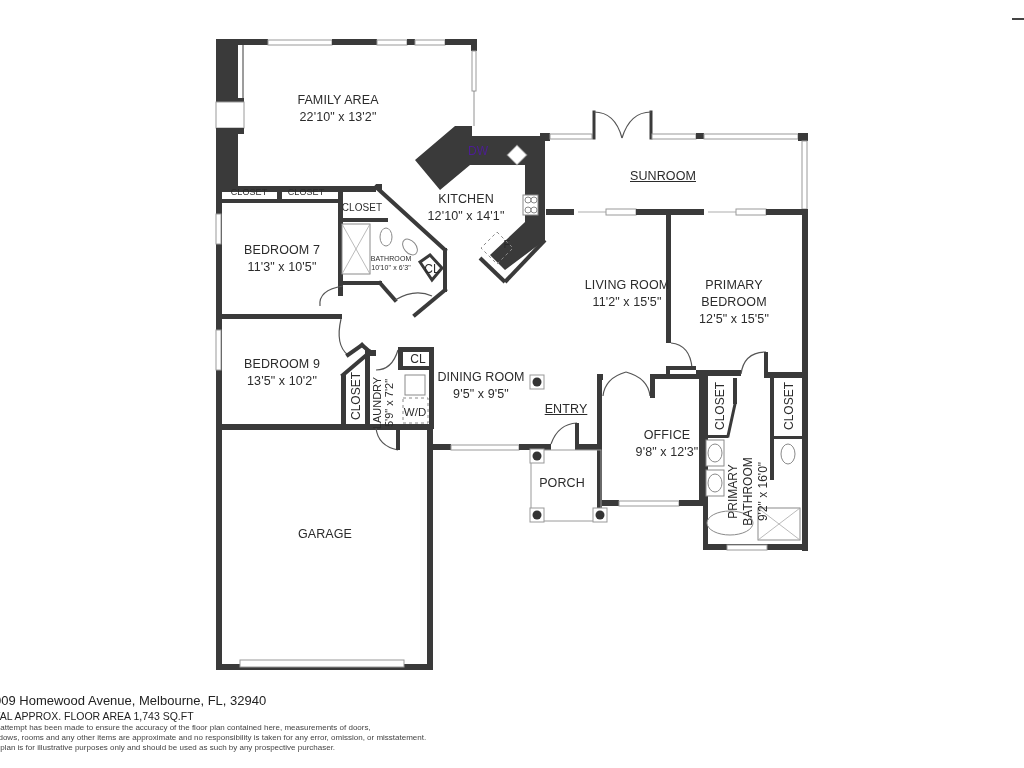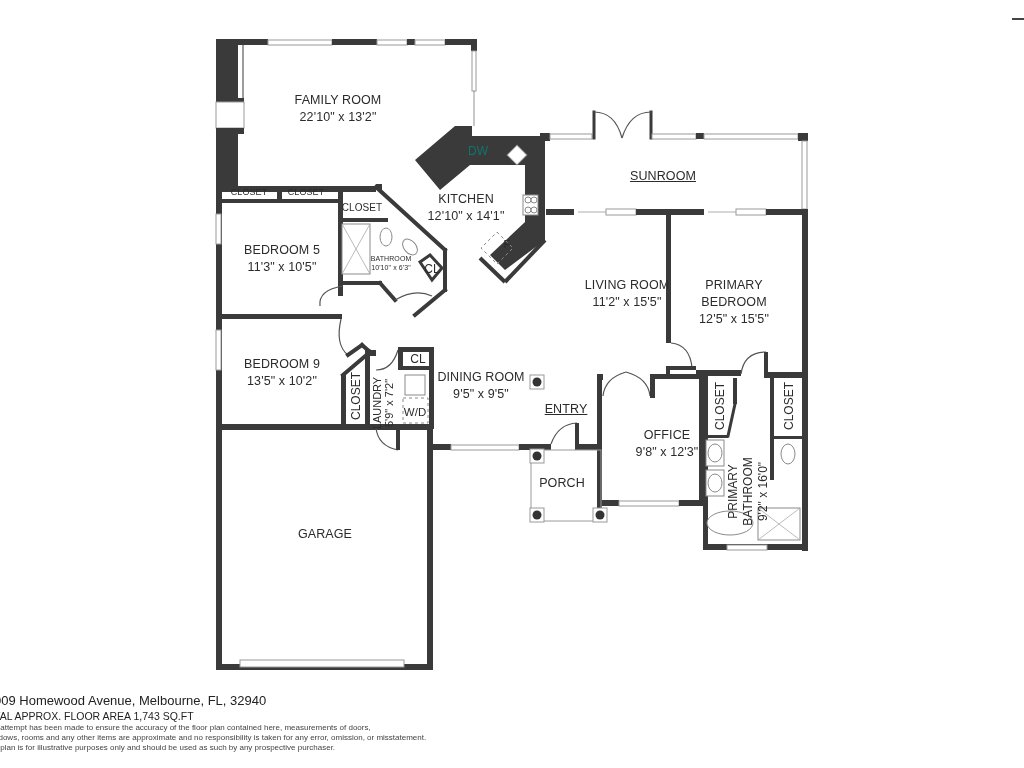--- a/index.html
+++ b/index.html
@@ -8,21 +8,21 @@
   .wall { fill:#3a3a3a; }
   .wline { stroke:#3a3a3a; stroke-width:6; fill:none; stroke-linecap:square; }
   .thin { stroke:#3a3a3a; stroke-width:2; fill:none; }
   .win { fill:#fff; stroke:#9a9a9a; stroke-width:1; }
   .door { stroke:#555; stroke-width:1.2; fill:none; }
   .fix { stroke:#8a8a8a; stroke-width:1; fill:#fff; }
   .dash { stroke:#8a8a8a; stroke-width:1; fill:none; stroke-dasharray:3 3; }
   .lbl { position:absolute; text-align:center; font-size:12.5px; line-height:17px; color:#2b2b2b; white-space:nowrap; transform:translateX(-50%); letter-spacing:0.1px; }
   .lbl.small { font-size:9px; line-height:11px; }
   .lbl.tiny { font-size:7px; line-height:9px; }
-  .lbl.white { color:#0f766e; font-size:12px; }
+  .lbl.white { color:#4c1d95; font-size:12px; }
   .vert { position:absolute; transform-origin:center center; white-space:nowrap; font-size:12px; line-height:14px; text-align:center; color:#2b2b2b; }
   .footer { position:absolute; left:-6px; top:693px; }
   .footer .addr { font-size:13px; line-height:16px; color:#222; }
   .footer .area { font-size:10.5px; line-height:14px; color:#222; }
   .footer .disc { font-size:8px; line-height:10px; color:#444; }
   .compass { position:absolute; left:1012px; top:18px; width:12px; height:2px; background:#444; }
 </style>
 </head>
 <body>
 
@@ -189,41 +189,41 @@
     <rect class="fix" x="758" y="508" width="42" height="32"></rect>
     <line x1="758" y1="508" x2="800" y2="540" stroke="#aaa" stroke-width="0.8"></line>
     <line x1="800" y1="508" x2="758" y2="540" stroke="#aaa" stroke-width="0.8"></line>
     <ellipse class="fix" cx="788" cy="454" rx="7" ry="10"></ellipse>
     <rect class="wall" x="703" y="544" width="105" height="6"></rect>
     <rect class="win" x="727" y="545" width="40" height="5"></rect>
   </g>
 </svg>
 
 <div class="lbl" style="left:338px; top:92px;">
-  <div>FAMILY ROOM</div>
+  <div>FAMILY AREA</div>
   <div>22'10" x 13'2"</div>
 </div>
 
 <div class="lbl white" style="left:478px; top:143px;">DW</div>
 
 <div class="lbl" style="left:466px; top:191px;">
   <div>KITCHEN</div>
   <div>12'10" x 14'1"</div>
 </div>
 
 <div class="lbl small" style="left:507px; top:239px; font-size:11px;">F</div>
 
 <div class="lbl" style="left:663px; top:168px;text-decoration:underline;">SUNROOM</div>
 
 <div class="lbl small" style="left:249px; top:187px;">CLOSET</div>
 <div class="lbl small" style="left:306px; top:187px;">CLOSET</div>
 <div class="lbl small" style="left:362px; top:202px; font-size:10px;">CLOSET</div>
 
 <div class="lbl" style="left:282px; top:242px;">
-  <div>BEDROOM 5</div>
+  <div>BEDROOM 7</div>
   <div>11'3" x 10'5"</div>
 </div>
 
 <div class="lbl tiny" style="left:391px; top:254px;">
   <div>BATHROOM</div>
   <div>10'10" x 6'3"</div>
 </div>
 
 <div class="lbl" style="left:432px; top:261px; font-size:12px;">CL</div>
 

